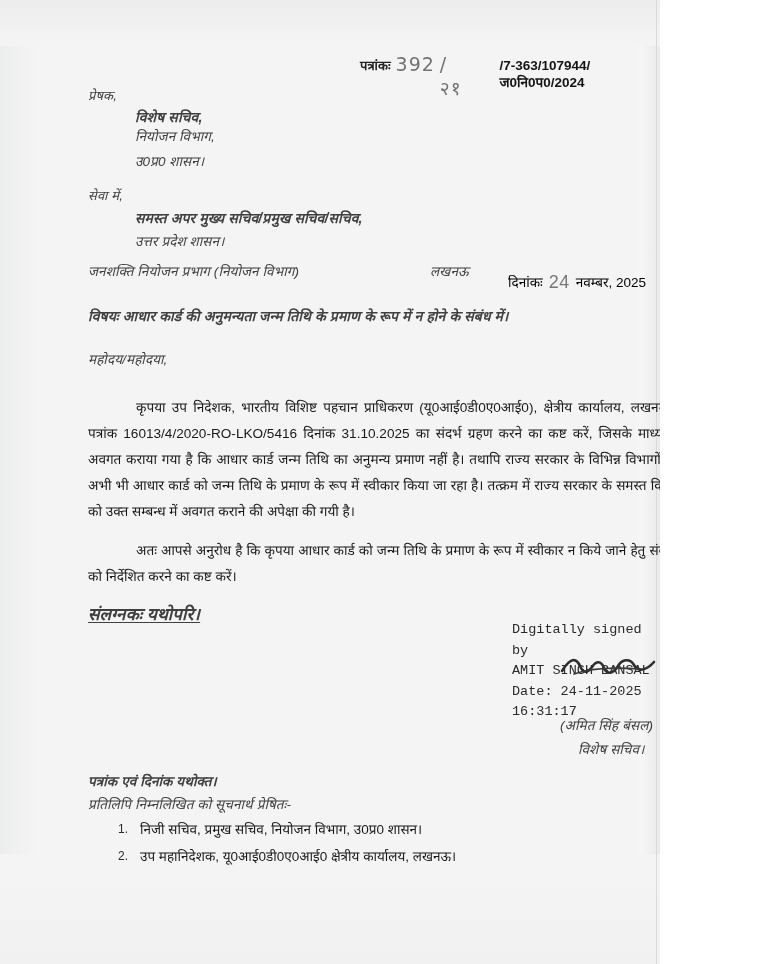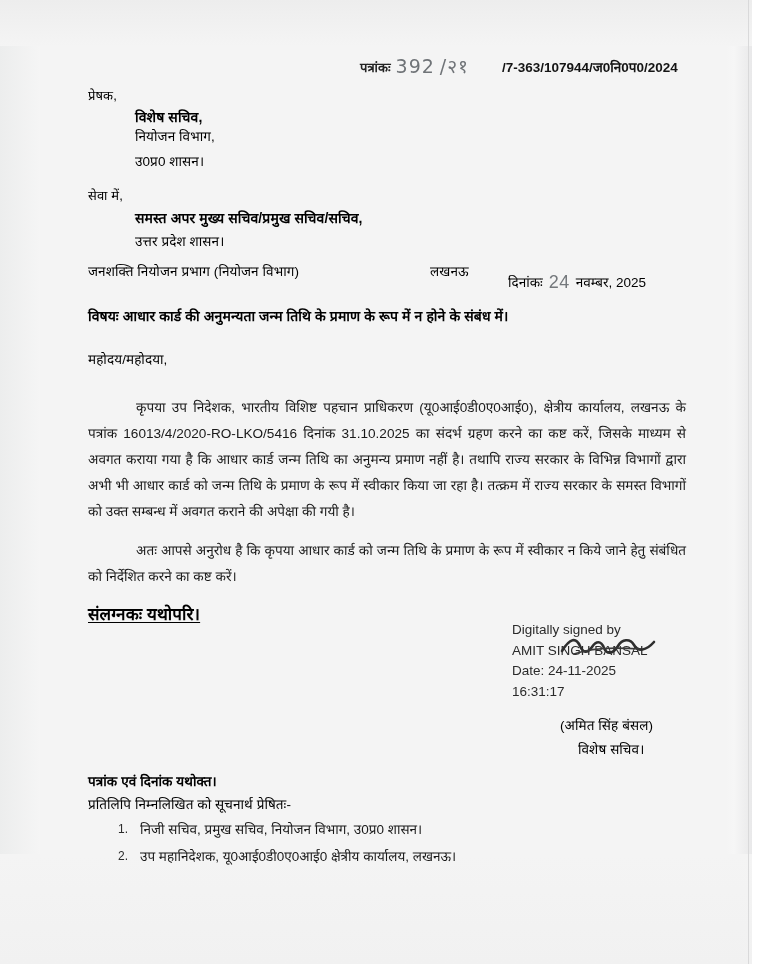--- a/index.html
+++ b/index.html
@@ -5,21 +5,21 @@
   html, body {
     margin: 0;
     padding: 0;
     background: #ffffff;
   }
   body {
     font-family: "Liberation Sans", sans-serif;
   }
   .page {
     position: relative;
-    width: 752px;
+    width: 660px;
     height: 964px;
     background: #f4f4f4;
     overflow: hidden;
     box-sizing: border-box;
   }
   
   .scan-tint-left {
     position: absolute;
     left: 0; top: 0;
     width: 40px; height: 100%;
@@ -57,24 +57,25 @@
 
   .content {
     position: relative;
     z-index: 3;
     width: 100%;
     height: 100%;
   }
 
   .txt {
     position: absolute;
-    color: #000000;
+    color: #404040;
     white-space: nowrap;
     font-family: "Liberation Sans", sans-serif;
     letter-spacing: 0.1px;
+    font-style: italic;
   }
   .b { font-weight: bold; }
   .ul { text-decoration: underline; text-underline-offset: 2px; }
 
   
   .hdr-row {
     position: absolute;
     left: 360px;
     top: 52px;
     display: flex;
@@ -153,21 +154,21 @@
     text-indent: 48px;
   }
 
   .enclosure { left: 88px; top: 602px; font-size: 17px; }
 
   
   .dsig {
     position: absolute;
     left: 512px;
     top: 620px;
-    font-family: Liberation Sans, sans-serif;
+    font-family: Liberation Mono, monospace;
     font-size: 13.5px;
     line-height: 20.5px;
     color: #2a2a2a;
   }
   .dsig-name-row {
     position: relative;
     display: inline-block;
   }
   .sig-scribble {
     position: absolute;

